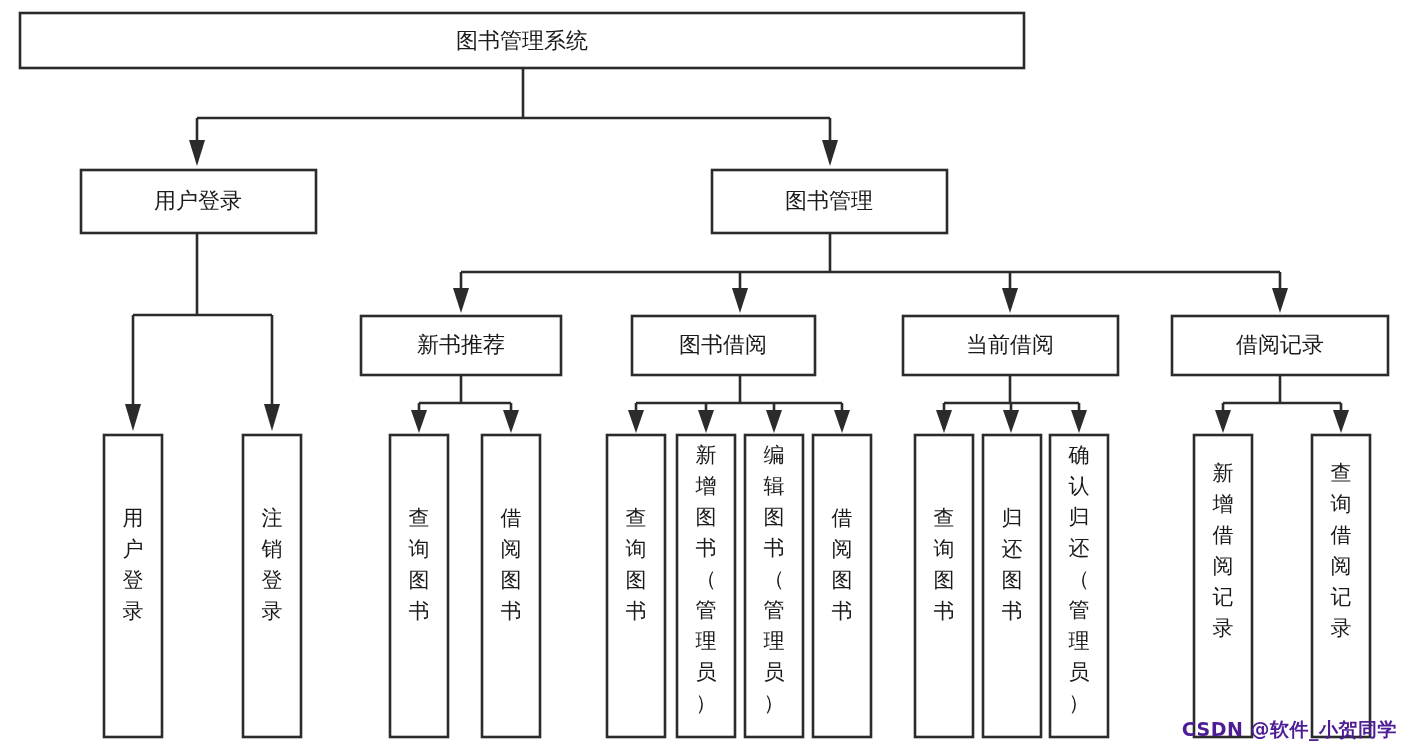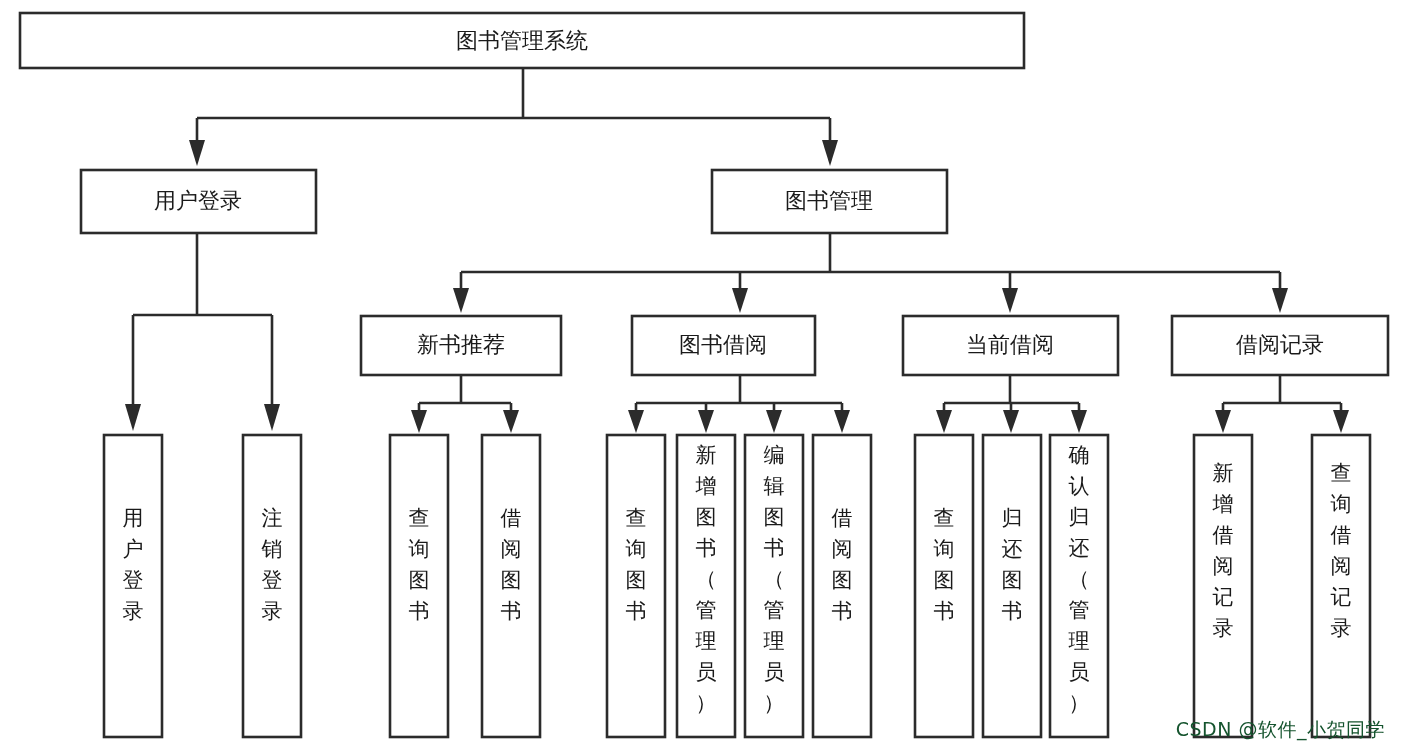--- a/index.html
+++ b/index.html
@@ -43,28 +43,29 @@
     stroke: #2b2b2b;
     stroke-width: 2.6;
     fill: none;
   }
   .arrow-head {
     fill: #2b2b2b;
     stroke: none;
   }
   .watermark {
     position: absolute;
-    right: 20px;
+    right: 8px;
     bottom: 4px;
     font-family: "DejaVu Sans", "Liberation Sans", sans-serif;
     font-size: 19px;
-    color: #14532d;
+    color: #4c1d95;
     letter-spacing: 0.5px;
     white-space: nowrap;
     user-select: none;
+    font-weight: bold;
   }
 </style>
 </head>
 <body>
 
 <div id="chart-root">
   <svg width="1405" height="747" viewBox="0 0 1405 747" xmlns="http://www.w3.org/2000/svg">
 
     <g>
       <path class="connector" d="M523,68 L523,118"></path>

